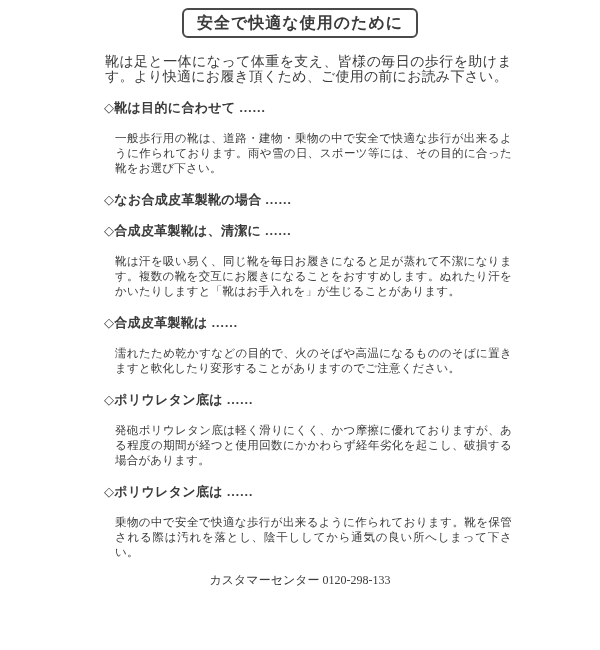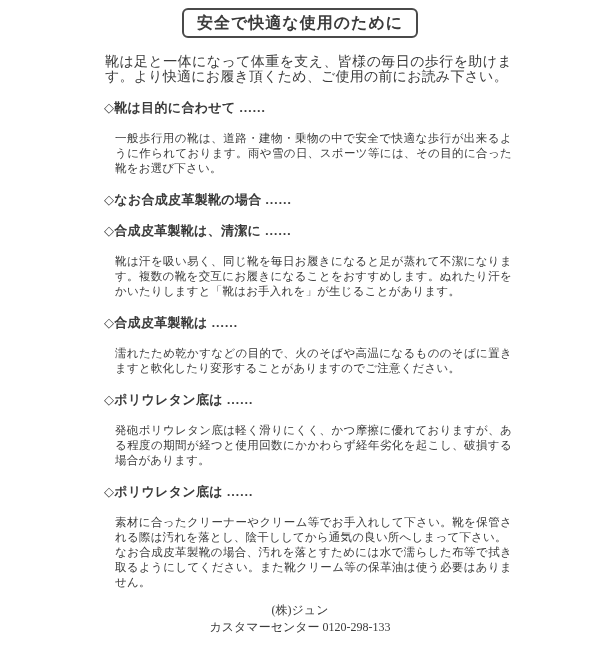--- a/index.html
+++ b/index.html
@@ -93,23 +93,21 @@
   <p class="body">濡れたため乾かすなどの目的で、火のそばや高温になるもののそばに置きますと軟化したり変形することがありますのでご注意ください。</p>
       </section>
 
   <section class="section">
     <h2 class="heading">◇ポリウレタン底は ……</h2>
   <p class="body">発砲ポリウレタン底は軽く滑りにくく、かつ摩擦に優れておりますが、ある程度の期間が経つと使用回数にかかわらず経年劣化を起こし、破損する場合があります。</p>
       </section>
 
   <section class="section">
     <h2 class="heading">◇ポリウレタン底は ……</h2>
-  <p class="body">素材に合ったクリーナーやクリーム等でお手入れして下さい。靴を保管される際は汚れを落とし、陰干ししてから通気の良い所へしまって下さい。</p>
-        <p class="body">なお合成皮革製靴の場合、汚れを落とすためには水で濡らした布等で拭き取るようにしてください。また靴クリーム等の保革油は使う必要はありません。</p>
+  <p class="body">乗物の中で安全で快適な歩行が出来るように作られております。靴を保管される際は汚れを落とし、陰干ししてから通気の良い所へしまって下さい。</p>
       </section>
 </div>
 
   <div class="footer">
-    <div>(株)ジュン</div>
     <div>カスタマーセンター 0120-298-133</div>
   </div>
 
 </div>
 
 </body></html>

